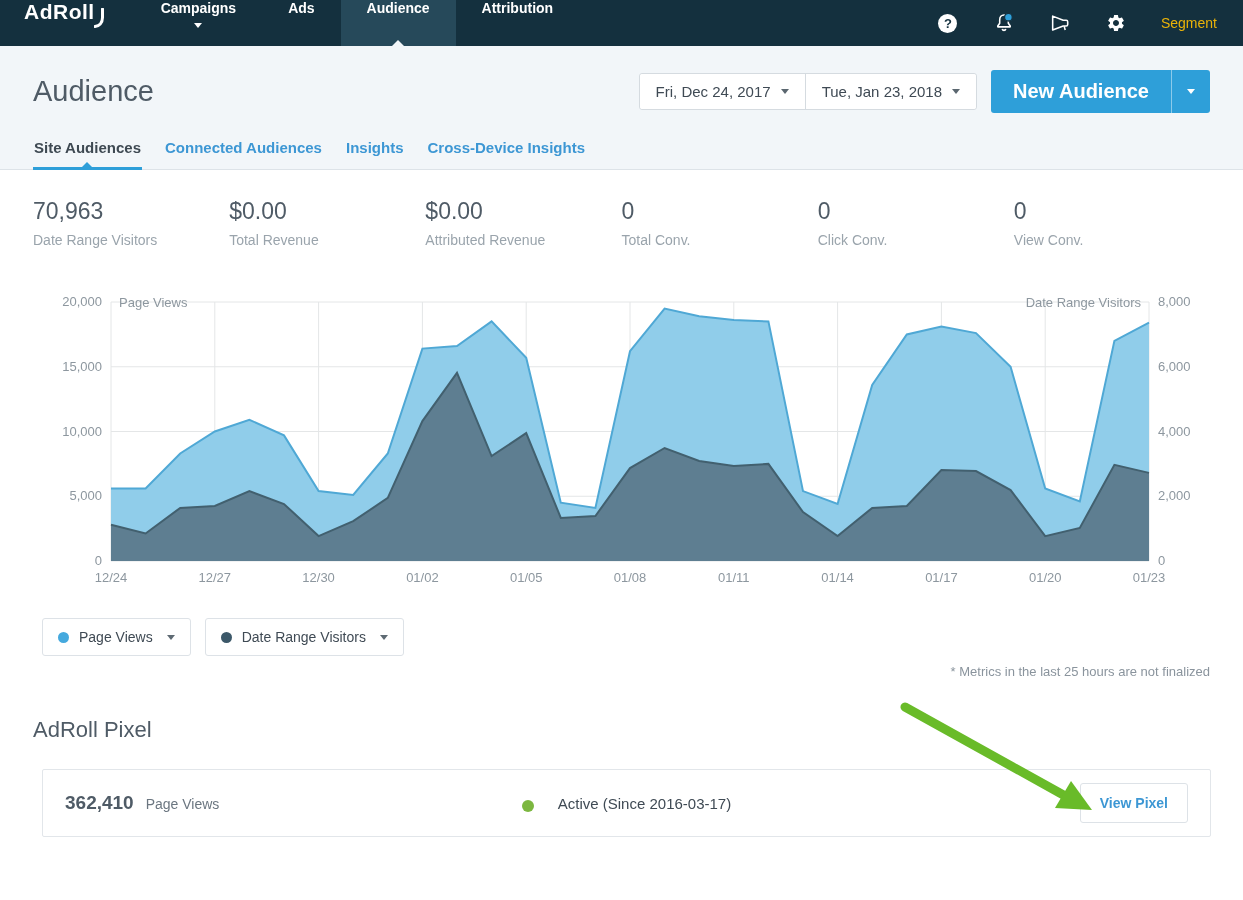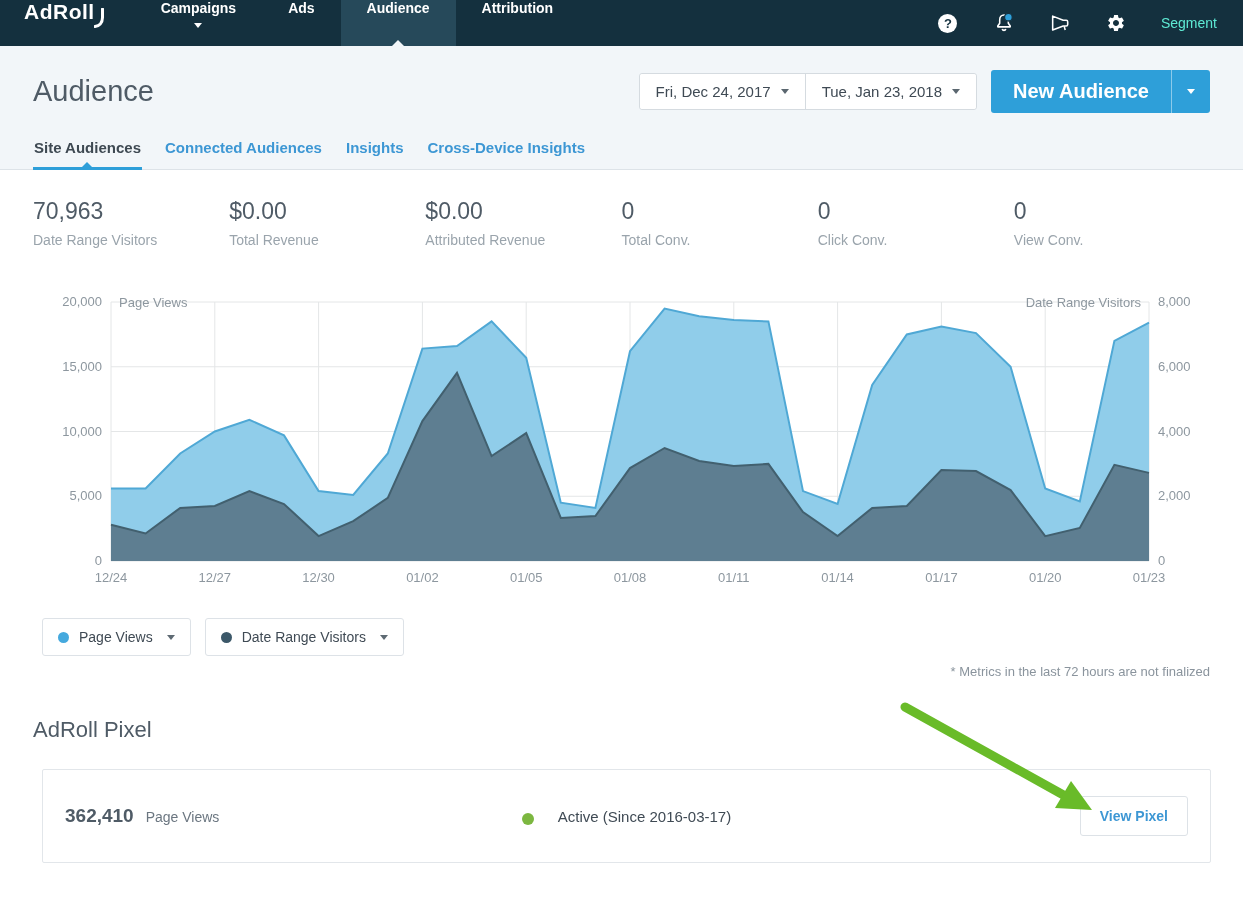--- a/index.html
+++ b/index.html
@@ -15,21 +15,21 @@
   .nav-item { display:flex; align-items:center; gap:7px; padding:0 26px; font-size:14px;
               font-weight:700; color:#fff; position:relative; cursor:pointer;flex-direction:column; }
   .nav-item.active { background:#26495A; }
   .nav-item.active::after { content:""; position:absolute; bottom:0; left:50%; margin-left:-6px;
               border-left:6px solid transparent; border-right:6px solid transparent;
               border-bottom:6px solid #F2F6F9; }
   .nav-right { margin-left:auto; display:flex; align-items:center; gap:34px; padding-right:26px; }
   .nav-icon { width:22px; height:22px; display:flex; align-items:center; justify-content:center; cursor:pointer; }
   .help-badge { width:19px; height:19px; border-radius:50%; background:#fff; color:#14303E;
                 font-size:13px; font-weight:700; display:flex; align-items:center; justify-content:center; }
-  .account-name { font-size:14px; font-weight:400; color:#5eead4; cursor:pointer; }
+  .account-name { font-size:14px; font-weight:400; color:#eab308; cursor:pointer; }
 
   .caret-down { width:0; height:0; border-left:4px solid transparent; border-right:4px solid transparent;
                 border-top:5px solid currentColor; display:inline-block; }
 
   
   .page-header { background:#F2F6F9; padding:24px 33px 0; border-bottom:1px solid #DDE3E8; }
   .header-top { display:flex; align-items:center; }
   .page-title { font-size:29px; font-weight:400; color:#4F5B66; }
   .header-controls { margin-left:auto; display:flex; align-items:center; gap:14px; }
   .date-group { display:flex; background:#fff; border:1px solid #D5DBE0; border-radius:3px; }
@@ -63,21 +63,21 @@
   .legend-row { display:flex; gap:14px; margin:24px 33px 0 42px; }
   .legend-btn { display:flex; align-items:center; gap:10px; background:#fff; border:1px solid #DDE2E7;
                 border-radius:3px; padding:10px 15px; font-size:14px; color:#3F4A54; cursor:pointer; }
   .legend-dot { width:11px; height:11px; border-radius:50%; display:inline-block; }
   .legend-btn .caret-down { color:#5E6A73; margin-left:4px; }
   .footnote { text-align:right; margin:8px 33px 0; font-size:13px; color:#8A949D; }
 
   
   .pixel-heading { font-size:22px; font-weight:400; color:#4F5B66; margin:38px 33px 0; }
   .pixel-card { margin:26px 32px 0 42px; border:1px solid #E2E6EA; border-radius:2px;
-                display:flex; align-items:center; padding:0 22px; height:94px; background:#fff; }
+                display:flex; align-items:center; padding:0 22px; height:68px; background:#fff; }
   .pixel-left { flex:1; display:flex; align-items:baseline; gap:12px; }
   .pixel-views-value { font-size:19px; font-weight:700; color:#4F5B66; }
   .pixel-views-label { font-size:14px; color:#6B7680; }
   .pixel-status { flex:1; display:flex; align-items:flex-end; justify-content:center; gap:24px; }
   .status-dot { width:12px; height:12px; border-radius:50%; }
   .status-text { font-size:15px; color:#3F4A54; }
   .pixel-right { flex:1; display:flex; justify-content:flex-end; }
   .btn-outline { background:#fff; border:1px solid #DDE2E7; border-radius:3px; color:#3D97D4;
                  font-size:14px; font-weight:700; padding:11px 19px; cursor:pointer; }
 
@@ -247,21 +247,21 @@
       <span class="legend-dot" style="background: rgb(69, 169, 222);"></span>
       <span>Page Views</span>
       <span class="caret-down"></span>
     </div>
     <div class="legend-btn">
       <span class="legend-dot" style="background: rgb(60, 88, 105);"></span>
       <span>Date Range Visitors</span>
       <span class="caret-down"></span>
     </div>
   </div>
-  <div class="footnote">* Metrics in the last 72 hours are not finalized</div>
+  <div class="footnote">* Metrics in the last 25 hours are not finalized</div>
 
   <h2 class="pixel-heading">AdRoll Pixel</h2>
   <div class="pixel-card">
     <div class="pixel-left">
       <span class="pixel-views-value">362,410</span>
       <span class="pixel-views-label">Page Views</span>
     </div>
     <div class="pixel-status">
       <span class="status-dot" style="background: rgb(124, 183, 64);"></span>
       <span class="status-text">Active (Since 2016-03-17)</span>

